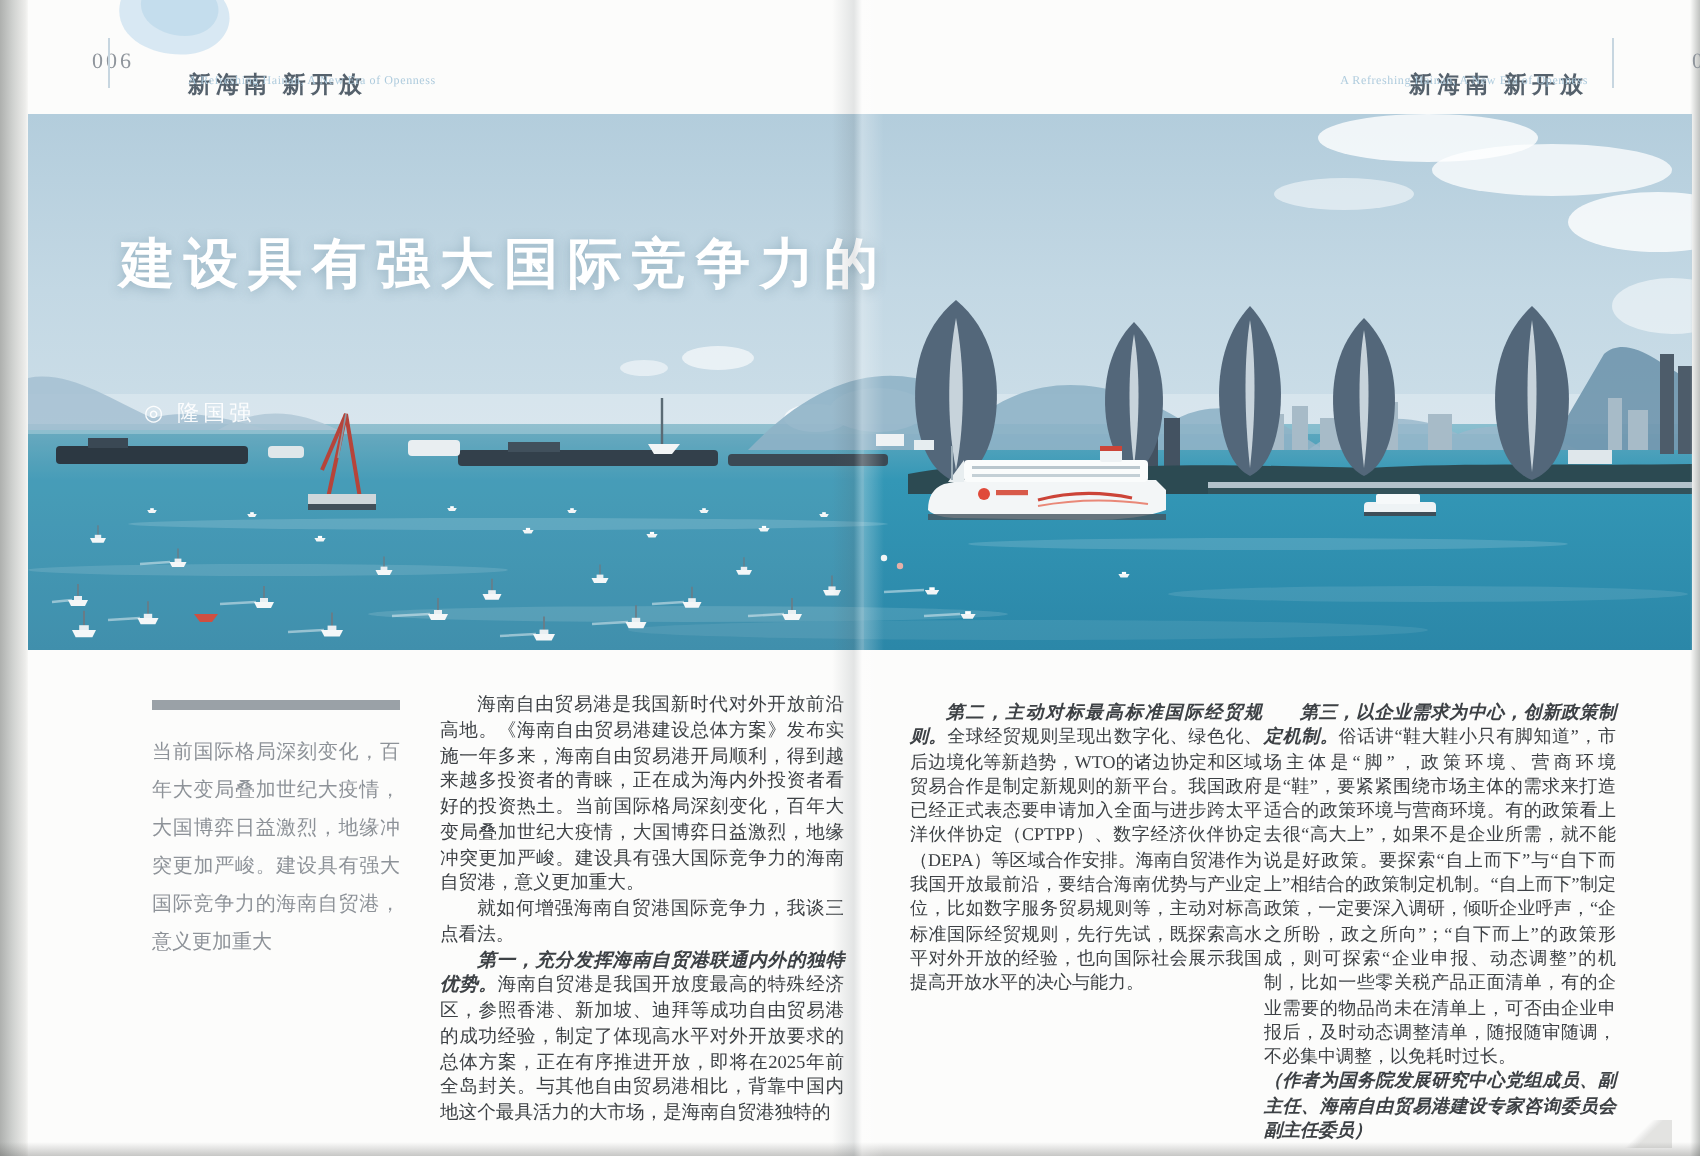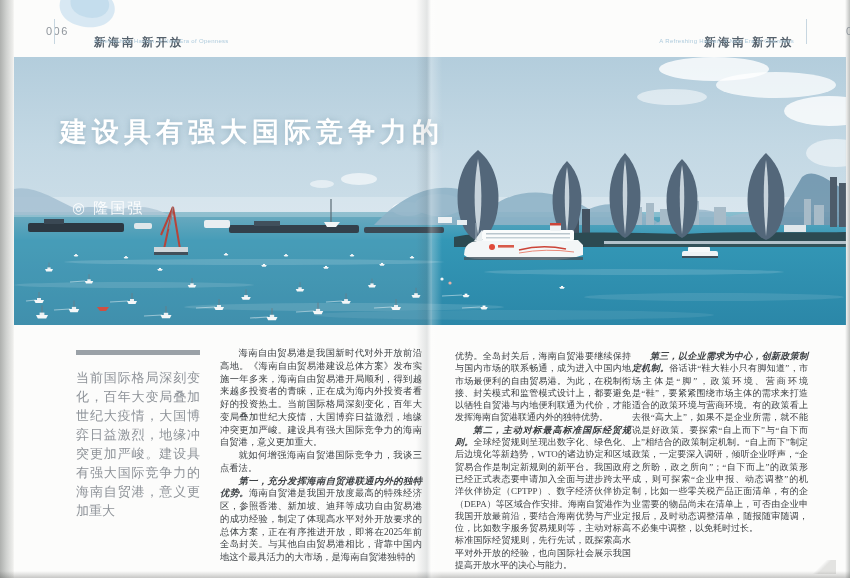--- a/index.html
+++ b/index.html
@@ -18,48 +18,48 @@
   .edge-bottom { position:absolute; left:0; bottom:0; width:850px; height:7px;
                  background:linear-gradient(180deg,rgba(0,0,0,0),rgba(60,60,58,.28)); }
   .edge-right  { position:absolute; right:0; top:0; width:5px; height:578px;
                  background:linear-gradient(270deg,#bfc1bf,rgba(0,0,0,0)); }
   .gutter { position:absolute; left:416px; top:0; width:26px; height:578px; z-index:6; pointer-events:none;
             background:linear-gradient(90deg,rgba(0,0,0,0),rgba(80,92,98,.15) 42%,rgba(255,255,255,.28) 58%,rgba(0,0,0,0)); }
   .corner-curl { position:absolute; right:14px; bottom:4px; width:26px; height:14px;
                  background:linear-gradient(315deg,#e3e3e1 45%,rgba(0,0,0,.07) 50%,rgba(0,0,0,0) 60%); }
 
   
-  .hdr-sans { font-family:Liberation Sans, sans-serif;padding-left:28px; }
+  .hdr-sans { font-family:Liberation Serif, serif;padding-left:28px; }
   .pagenum { position:absolute; top:25px; font-size:11px; letter-spacing:1.5px; color:#8f959c; z-index:4; }
   #pn-left  { left:18px; }
   #pn-right { left:818px; }
   .hdr-divider { position:absolute; top:19px; width:1px; height:25px; background:#c7d6e0; z-index:4; }
   #div-left  { left:54px; }
   #div-right { left:806px; }
   .hdr-title { position:absolute; top:35px; font-size:11.5px; font-weight:bold; letter-spacing:2.5px; color:#55616c; z-index:4; white-space:nowrap; }
   .hdr-sub   { position:absolute; top:38px; font-size:6px; letter-spacing:.3px; color:#aecbdd; z-index:4; white-space:nowrap; }
   #ht-left { left:66px; } #hs-left { left:66px; }
   #ht-right { right:56px; text-align:right; } #hs-right { right:56px; text-align:right; }
   .blob { position:absolute; left:52px; top:-4px; z-index:3; }
 
   
   .photo { position:absolute; left:14px; top:57px; width:832px; height:268px; overflow:hidden; background:#bcd3e0; }
   .photo svg { display:block; }
   .photo-title { position:absolute; left:46px; top:55px;
     font-family:"Liberation Sans","DejaVu Sans",sans-serif;
     font-weight:bold; font-size:27px; line-height:41px; letter-spacing:5px;
     color:#ffffff; text-shadow:0 1px 6px rgba(70,110,130,.35); white-space:nowrap; }
   .photo-author { position:absolute; left:58px; top:142px; font-family:"Liberation Sans","DejaVu Sans",sans-serif;
-    font-size:15px; letter-spacing:2px; color:rgba(255,255,255,.92); }
+    font-size:11px; letter-spacing:2px; color:rgba(255,255,255,.92); }
 
   
   .abstract { position:absolute; left:76px; top:350px; width:124px; }
   .abstract-bar { width:124px; height:5px; background:#9aa1a7; margin-bottom:13px; }
-  .abstract-text { font-family:Liberation Sans, sans-serif;
-    font-size:13px; line-height:19px; color:#8d9298; text-align:justify; }
+  .abstract-text { font-family:Liberation Mono, monospace;
+    font-size:10px; line-height:19px; color:#8d9298; text-align:justify; }
 
   
   .col { position:absolute; text-align:justify; }
   .col p { margin:0; }
   .indent { text-indent:2em; }
   .lead { font-style:italic; font-weight:bold; }
   .note { font-style:italic; font-weight:bold; }
   #col-left { left:220px; top:347px; width:202px; font-size:9.3px; line-height:12.75px; }
   #col-r1   { left:455px; top:350px; width:176px; font-size:9px;   line-height:12.3px; }
   #col-r2   { left:632px; top:350px; width:176px; font-size:9px;   line-height:12.3px; }
@@ -280,26 +280,26 @@
     <div class="abstract-text">当前国际格局深刻变化，百年大变局叠加世纪大疫情，大国博弈日益激烈，地缘冲突更加严峻。建设具有强大国际竞争力的海南自贸港，意义更加重大</div>
   </div>
 
   <div class="col" id="col-left">
     <p class="indent">海南自由贸易港是我国新时代对外开放前沿高地。《海南自由贸易港建设总体方案》发布实施一年多来，海南自由贸易港开局顺利，得到越来越多投资者的青睐，正在成为海内外投资者看好的投资热土。当前国际格局深刻变化，百年大变局叠加世纪大疫情，大国博弈日益激烈，地缘冲突更加严峻。建设具有强大国际竞争力的海南自贸港，意义更加重大。</p>
     <p class="indent">就如何增强海南自贸港国际竞争力，我谈三点看法。</p>
     <p class="indent"><span class="lead">第一，充分发挥海南自贸港联通内外的独特优势。</span><span>海南自贸港是我国开放度最高的特殊经济区，参照香港、新加坡、迪拜等成功自由贸易港的成功经验，制定了体现高水平对外开放要求的总体方案，正在有序推进开放，即将在2025年前全岛封关。与其他自由贸易港相比，背靠中国内地这个最具活力的大市场，是海南自贸港独特的</span></p>
   </div>
 
   <div class="col" id="col-r1">
-    <p>优势。全岛封关后，海南自贸港要继续保持与国内市场的联系畅通，成为进入中国内地市场最便利的自由贸易港。为此，在税制衔接、封关模式和监管模式设计上，都要避免以牺牲自贸港与内地便利联通为代价，才能发挥海南自贸港联通内外的独特优势。</p>
     <p class="indent"><span class="lead">第二，主动对标最高标准国际经贸规则。</span><span>全球经贸规则呈现出数字化、绿色化、后边境化等新趋势，WTO的诸边协定和区域贸易合作是制定新规则的新平台。我国政府已经正式表态要申请加入全面与进步跨太平洋伙伴协定（CPTPP）、数字经济伙伴协定（DEPA）等区域合作安排。海南自贸港作为我国开放最前沿，要结合海南优势与产业定位，比如数字服务贸易规则等，主动对标高标准国际经贸规则，先行先试，既探索高水平对外开放的经验，也向国际社会展示我国提高开放水平的决心与能力。</span></p>
   </div>
 
   <div class="col" id="col-r2">
     <p class="indent"><span class="lead">第三，以企业需求为中心，创新政策制定机制。</span><span>俗话讲“鞋大鞋小只有脚知道”，市场主体是“脚”，政策环境、营商环境是“鞋”，要紧紧围绕市场主体的需求来打造适合的政策环境与营商环境。有的政策看上去很“高大上”，如果不是企业所需，就不能说是好政策。要探索“自上而下”与“自下而上”相结合的政策制定机制。“自上而下”制定政策，一定要深入调研，倾听企业呼声，“企之所盼，政之所向”；“自下而上”的政策形成，则可探索“企业申报、动态调整”的机制，比如一些零关税产品正面清单，有的企业需要的物品尚未在清单上，可否由企业申报后，及时动态调整清单，随报随审随调，不必集中调整，以免耗时过长。</span></p>
+    <p class="note">（作者为国务院发展研究中心党组成员、副主任、海南自由贸易港建设专家咨询委员会副主任委员）</p>
   </div>
 
   <div class="gutter"></div>
   <div class="edge-left"></div>
   <div class="edge-right"></div>
   <div class="corner-curl"></div>
   <div class="edge-bottom"></div>
 </div>
 
 </body></html>

